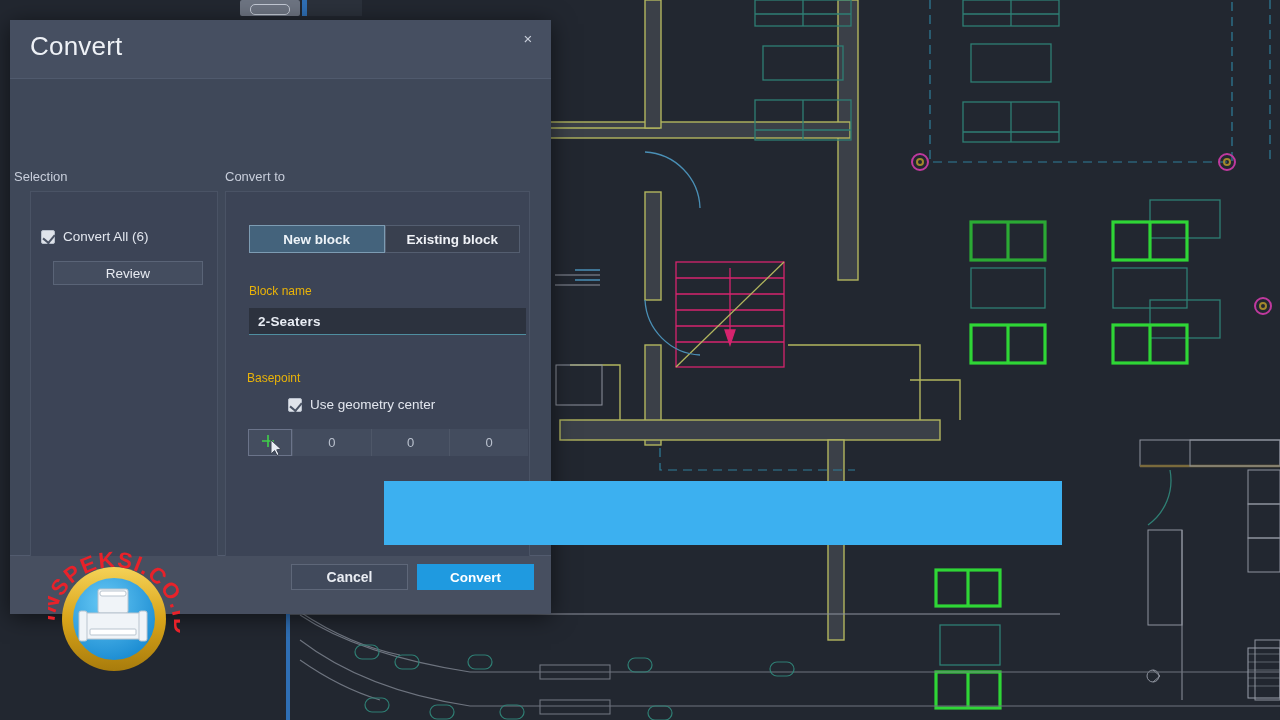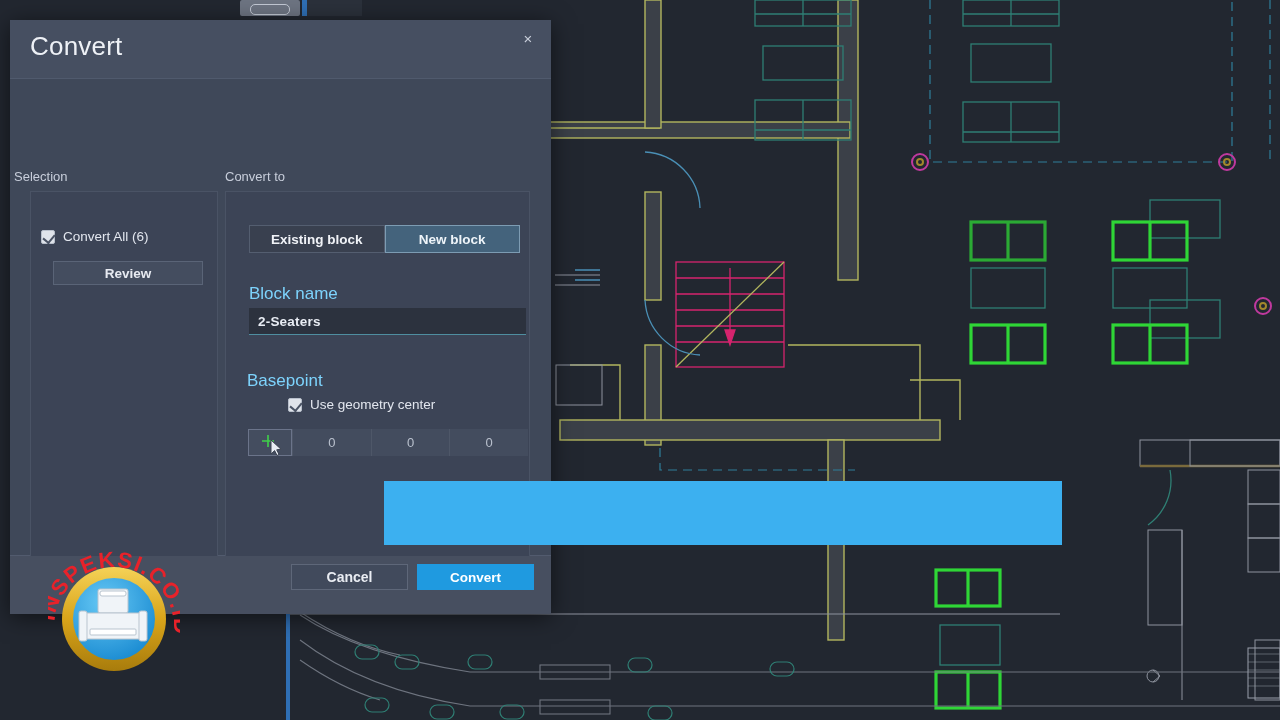--- a/index.html
+++ b/index.html
@@ -77,40 +77,40 @@
     width:6px; height:9px; border:solid #4a5365;
     border-width:0 2px 2px 0; transform:rotate(40deg);
   }
   .cb-text { margin-left:8px; font-size:13.5px; color:#e2e6ee; white-space:nowrap;text-align:right; }
 
   #cb-convert-all { left:31px; top:150px; }
   #cb-geom-center { left:231px; top:318px;padding-left:47px; }
 
   .btn-outline {
     position:absolute; background:#444d5f; border:1px solid #5a6477;
-    color:#e7eaf1; font-size:13.5px; font-weight:bold;
+    color:#e7eaf1; font-size:13.5px; font-weight:normal;
     display:flex; align-items:center; justify-content:center; cursor:pointer;
   }
   #btn-review { left:43px; top:182px; width:150px; height:24px; }
 
   
   .seg-wrap {
     position:absolute; left:239px; top:146px; width:271px; height:28px;
     display:flex;
   }
   .seg {
     flex:1; display:flex; align-items:center; justify-content:center;
     font-size:13.5px; font-weight:bold; cursor:pointer;
   }
   .seg.inactive { background:#39404f; border:1px solid #545e70; color:#f0f2f7; }
   .seg.active {
     background:#44637c; border:1px solid #7d9cb3; color:#eef4f9;
   }
 
-  .field-label { position:absolute; font-size:17px; color:#7dd3fc; }
+  .field-label { position:absolute; font-size:12px; color:#eab308; }
   #lbl-block-name { left:239px; top:205px; }
   #lbl-basepoint  { left:237px; top:292px; }
 
   .txt-input {
     position:absolute; left:239px; top:229px; width:277px; height:27px;
     background:#2c323e; border:none; border-bottom:1.5px solid #4f8ea0;
     color:#e9edf4; font-size:13.5px; font-family:"Liberation Sans", sans-serif;
     padding:0 0 0 9px; font-weight:bold; letter-spacing:.2px;
   }
 
@@ -310,22 +310,22 @@
       <div class="panel" id="panel-convert"></div>
 
       <div class="cbrow" id="cb-convert-all">
         <span class="cbox"></span>
         <span class="cb-text">Convert All (6)</span>
       </div>
 
       <div class="btn-outline" id="btn-review">Review</div>
 
       <div class="seg-wrap">
+        <div class="seg active">New block</div>
         <div class="seg inactive">Existing block</div>
-        <div class="seg active">New block</div>
       </div>
 
       <div class="field-label" id="lbl-block-name">Block name</div>
       <input class="txt-input" id="inp-block-name" type="text" value="2-Seaters" style="">
 
       <div class="field-label" id="lbl-basepoint">Basepoint</div>
 
       <div class="cbrow" id="cb-geom-center">
         <span class="cbox"></span>
         <span class="cb-text">Use geometry center</span>

